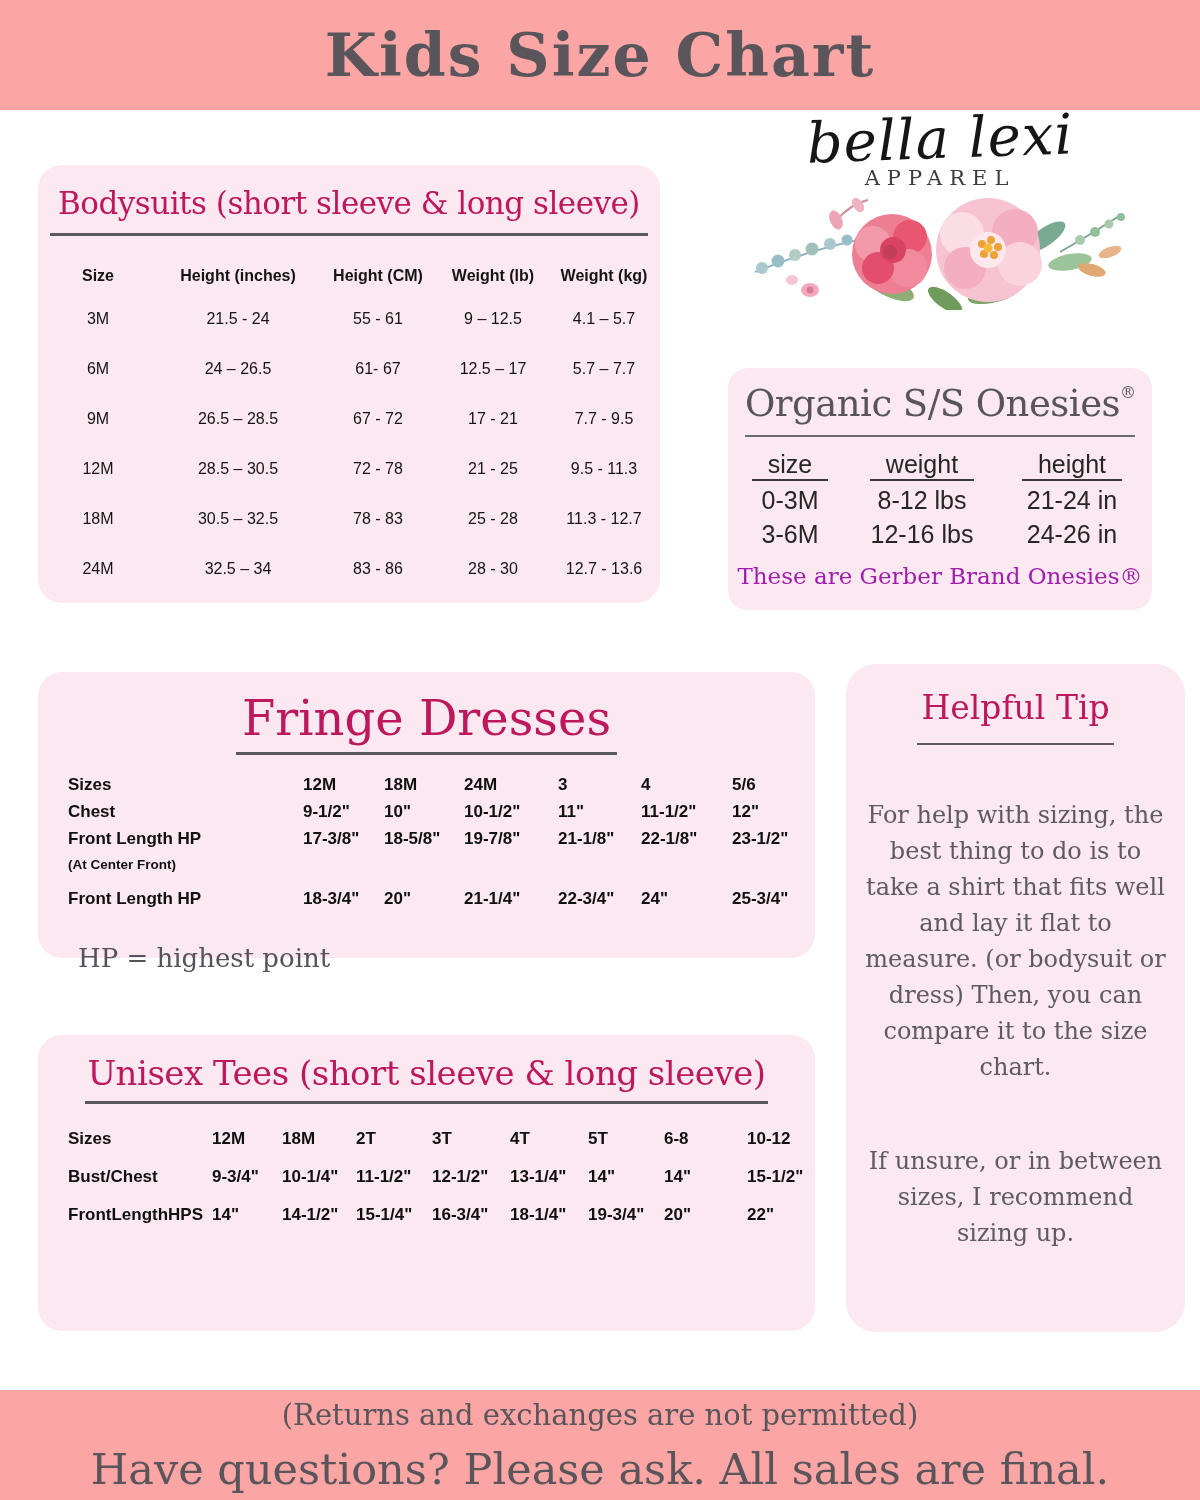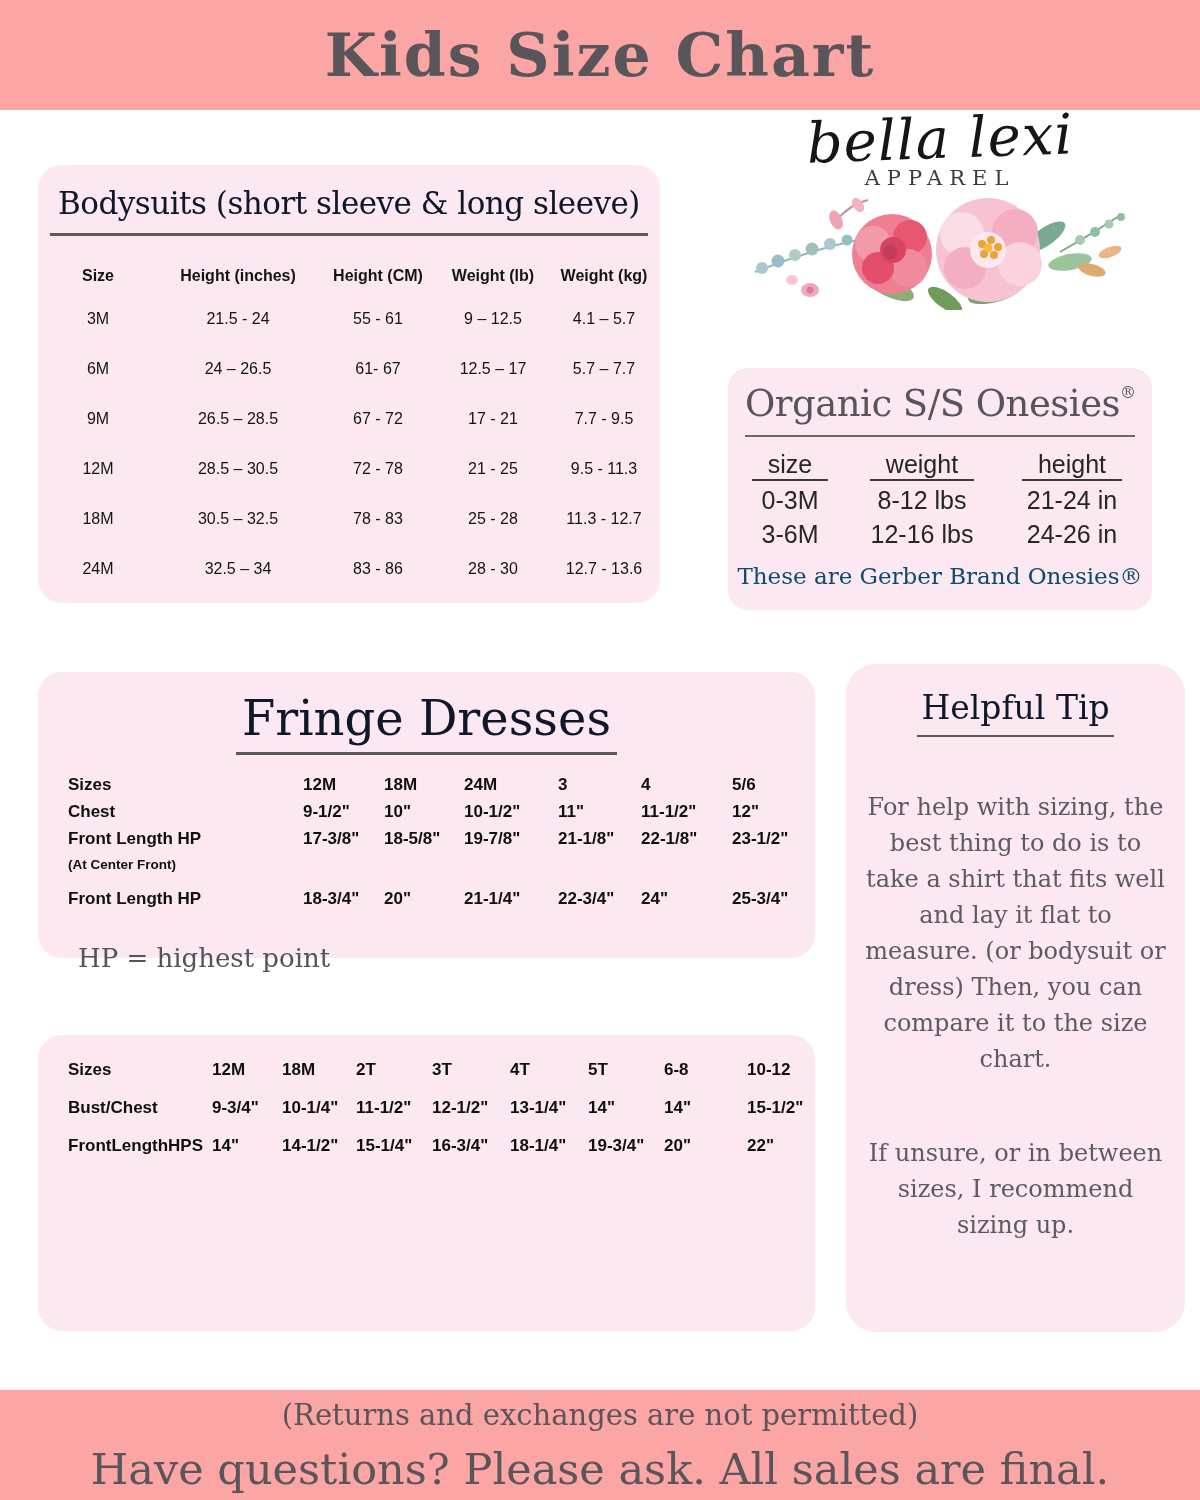--- a/index.html
+++ b/index.html
@@ -16,21 +16,21 @@
     color:#59555b;letter-spacing:2px;
   }
   .panel{position:absolute;background:#fbe8f0;border-radius:24px;box-sizing:border-box;}
   #bodysuits-panel{left:38px;top:165px;width:622px;height:438px;}
   #organic-panel{left:728px;top:368px;width:424px;height:242px;border-radius:20px;}
   #fringe-panel{left:38px;top:672px;width:777px;height:286px;}
   #tip-panel{left:846px;top:664px;width:339px;height:668px;border-radius:30px;}
   #unisex-panel{left:38px;top:1035px;width:777px;height:296px;}
 
   .sec-title{
-    font-family:"DejaVu Serif",serif;color:#0f172a;text-align:center;
+    font-family:"DejaVu Serif",serif;color:#be185d;text-align:center;
     white-space:nowrap;
   }
   #bodysuits-title{
     margin:20px auto 0;width:96%;font-size:31px;letter-spacing:-0.5px;
     border-bottom:3px solid #5a5a5a;padding-bottom:12px;
   }
   
   #bs-grid{
     display:grid;grid-template-columns:120px 160px 120px 110px 112px;
     grid-template-rows:36px repeat(6,50px);align-items:center;
@@ -65,21 +65,21 @@
   }
   #organic-reg{font-family:"DejaVu Serif",serif;font-size:16px;color:#57545a;vertical-align:18px;}
   #org-grid{
     display:grid;grid-template-columns:104px 160px 140px;grid-auto-rows:34px;
     align-items:center;justify-items:center;margin-top:12px;padding-left:10px;
     color:#262626;font-size:25px;
   }
   .org-th{border-bottom:2px solid #3a3a3a;padding:0 16px 1px;line-height:1.1;}
   .org-td{font-weight:400;}
   #organic-note{
-    font-family:"DejaVu Serif",serif;font-size:23px;color:#0c4a6e;
+    font-family:"DejaVu Serif",serif;font-size:23px;color:#a21caf;
     text-align:center;margin-top:12px;white-space:nowrap;
   }
 
   
   #fringe-title{
     display:table;margin:18px auto 0;font-size:48px;
     border-bottom:3px solid #5a5a5a;padding:0 6px 6px;
   }
   #fr-grid{
     display:grid;grid-template-columns:235px 81px 80px 94px 83px 91px 80px;
@@ -91,21 +91,21 @@
   .fr-sub{font-size:13.5px;height:24px !important;line-height:22px !important;}
   .fr-last{height:36px !important;line-height:40px !important;}
   #fringe-note{
     font-family:"DejaVu Serif",serif;font-size:26px;color:#55525a;
     margin:28px 0 0 40px;
   }
 
   
   #tip-title{
     display:table;margin:24px auto 0;font-size:33px;
-    border-bottom:2px solid #5a5a5a;padding:0 4px 8px;
+    border-bottom:2px solid #5a5a5a;padding:0 4px 16px;
   }
   .tip-para{
     font-family:"DejaVu Serif",serif;font-size:24px;line-height:1.5;
     color:#5d5a61;text-align:center;margin:52px 18px 0;
   }
   #tip-para2{margin-top:58px;}
 
   
   #unisex-title{
     display:table;margin:18px auto 0;font-size:34px;letter-spacing:-0.5px;
@@ -303,20 +303,21 @@
   <div id="fringe-note">HP = highest point</div>
 </div>
 
 <div class="panel" id="tip-panel">
   <div class="sec-title" id="tip-title">Helpful Tip</div>
   <div class="tip-para" id="tip-para1">For help with sizing, the best thing to do is to take a shirt that fits well and lay it flat to measure. (or bodysuit or dress) Then, you can compare it to the size chart.</div>
   <div class="tip-para" id="tip-para2">If unsure, or in between sizes, I recommend sizing up.</div>
 </div>
 
 <div class="panel" id="unisex-panel">
+  <div class="sec-title" id="unisex-title">Unisex Tees (short sleeve &amp; long sleeve)</div>
   <div id="ut-grid">
       <div class="ut-label">Sizes</div>
       <div class="ut-td">12M</div>
       <div class="ut-td">18M</div>
       <div class="ut-td">2T</div>
       <div class="ut-td">3T</div>
       <div class="ut-td">4T</div>
       <div class="ut-td">5T</div>
       <div class="ut-td">6-8</div>
       <div class="ut-td">10-12</div>

